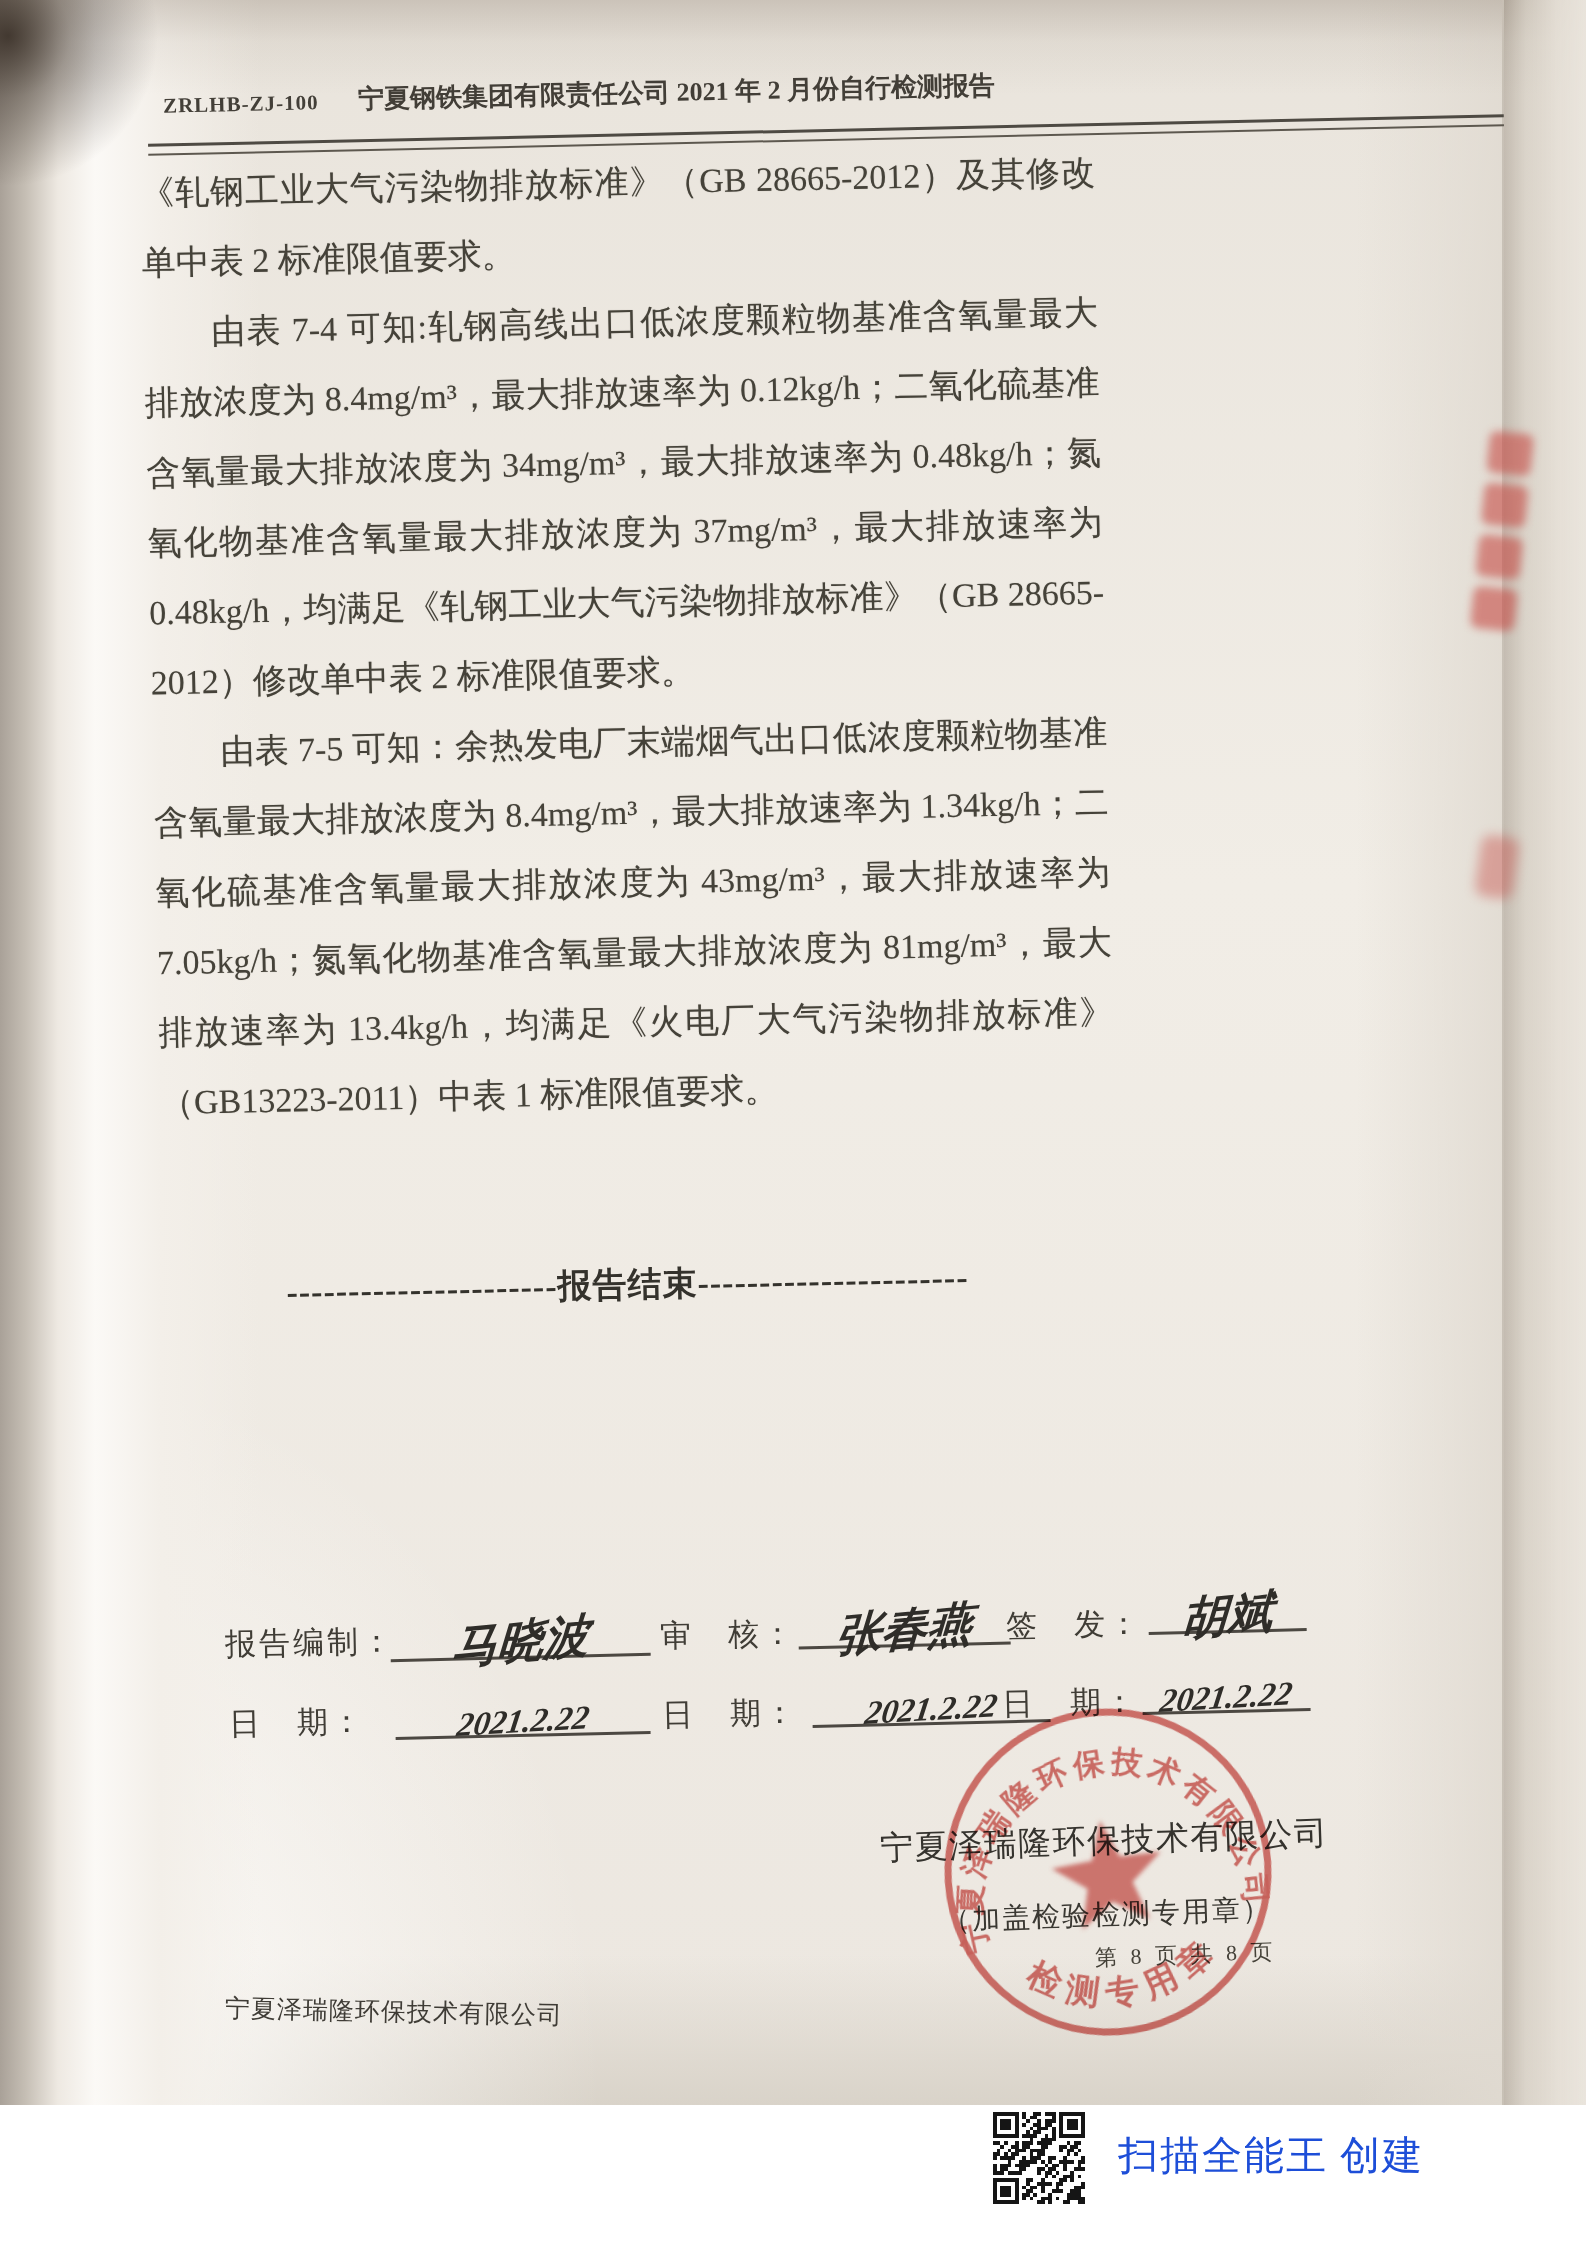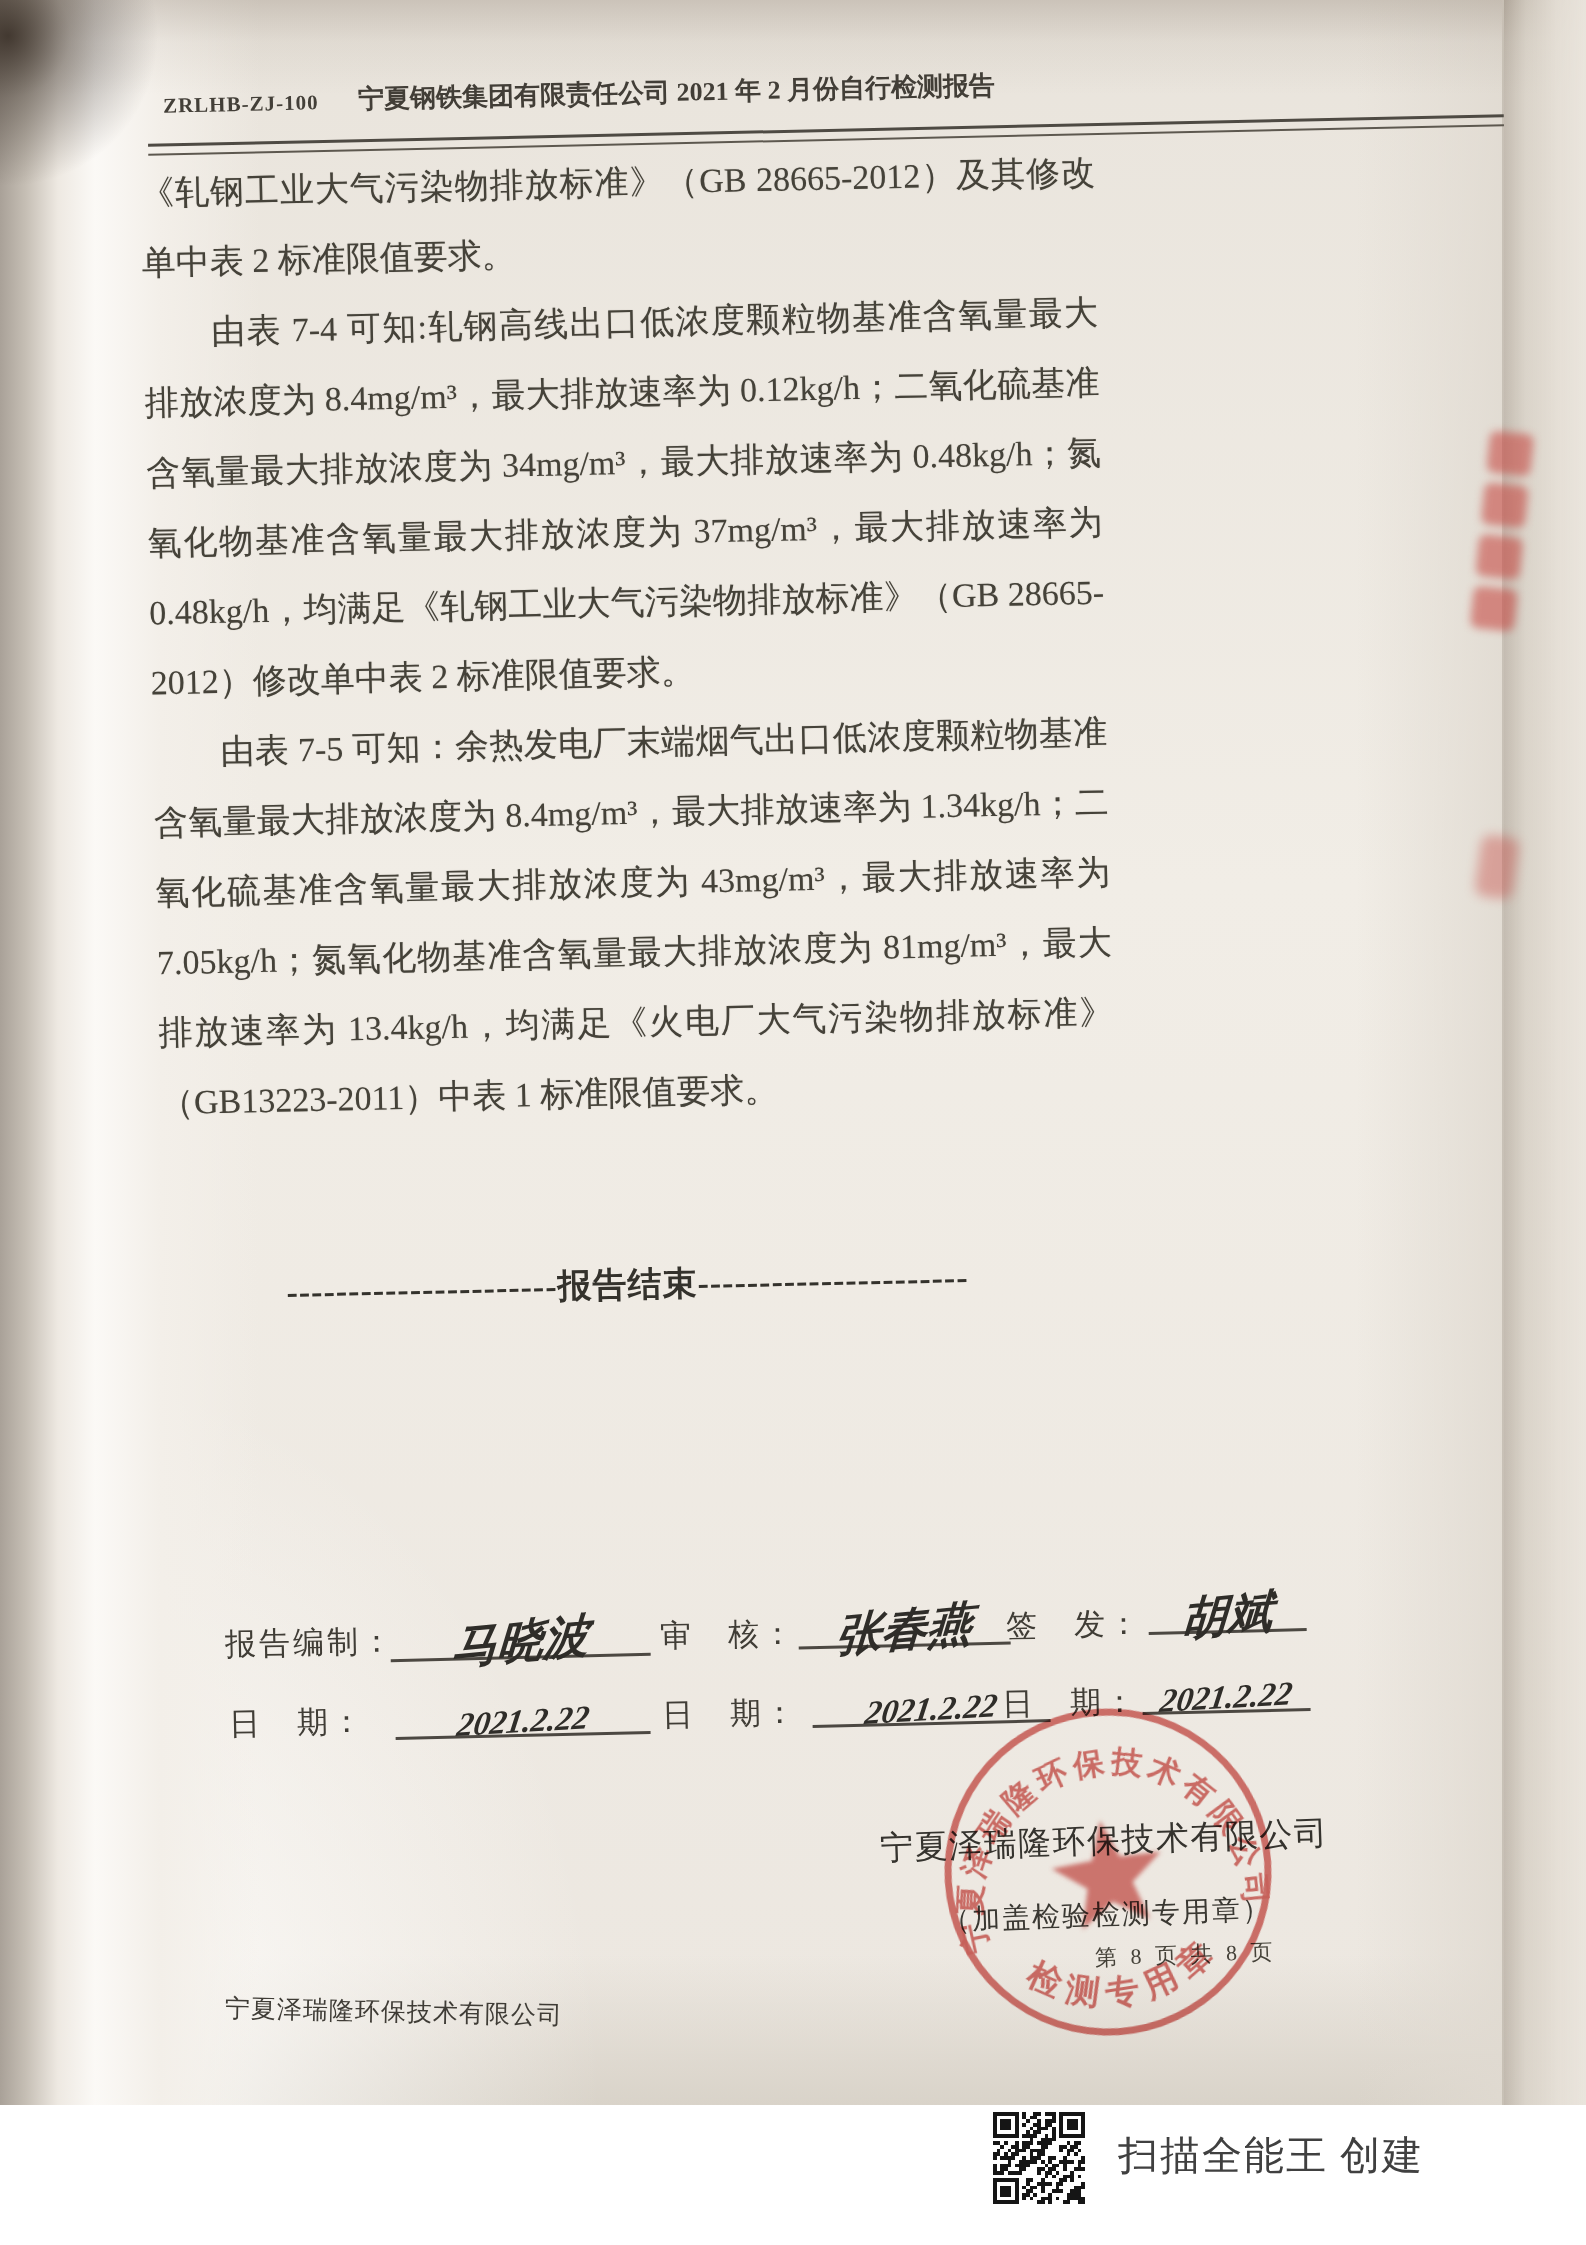--- a/index.html
+++ b/index.html
@@ -52,21 +52,21 @@
   
   .bleed{left:1462px;top:432px;width:76px;height:236px;display:flex;flex-direction:column;gap:10px;
          align-items:center;transform:rotate(6deg);filter:blur(4px);opacity:0.55;}
   .bleed i{display:block;width:44px;height:42px;background:#c5403a;border-radius:8px;}
   .bleed2{left:1478px;top:836px;width:38px;height:62px;background:#c5403a;border-radius:10px;
           filter:blur(6px);opacity:0.38;transform:rotate(8deg);}
   
   .scanner-strip{left:0;top:2105px;width:1586px;height:140px;background:#ffffff;}
   .qr{left:993px;top:2112px;width:92px;height:92px;}
   .qr svg{width:92px;height:92px;shape-rendering:crispEdges;}
-  .credit{left:1118px;top:2128px;font-size:40px;color:#404040;letter-spacing:2px;white-space:nowrap;
+  .credit{left:1118px;top:2128px;font-size:40px;color:#1d4ed8;letter-spacing:2px;white-space:nowrap;
           font-family:"Liberation Serif","DejaVu Serif",serif;}
 </style>
 </head>
 <body>
 
 <div class="frame">
 
   <div class="scan">
 
     <div class="abs right-edge"></div>

